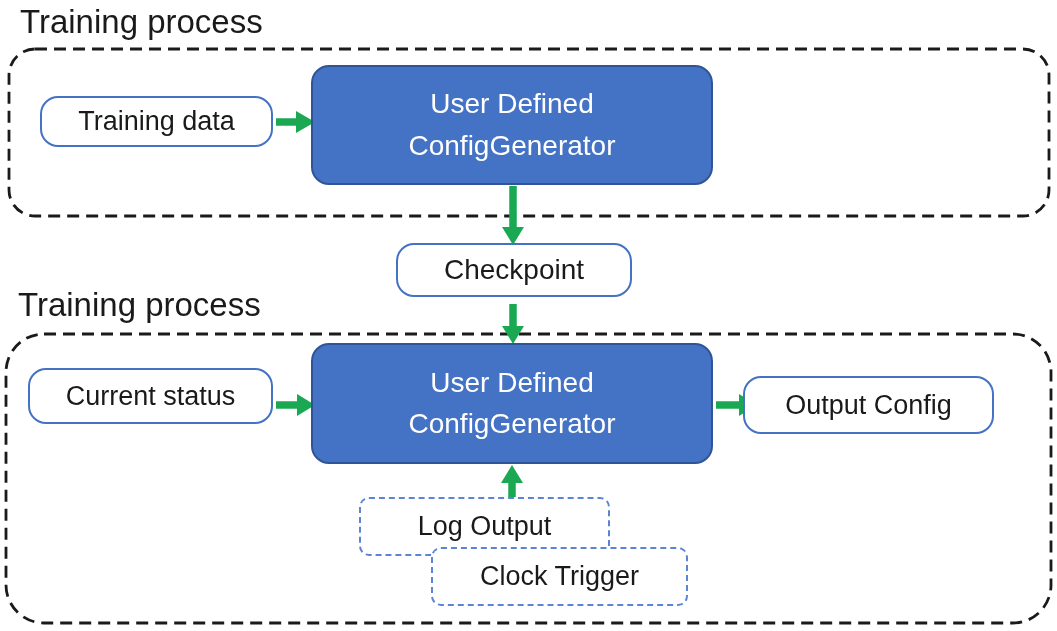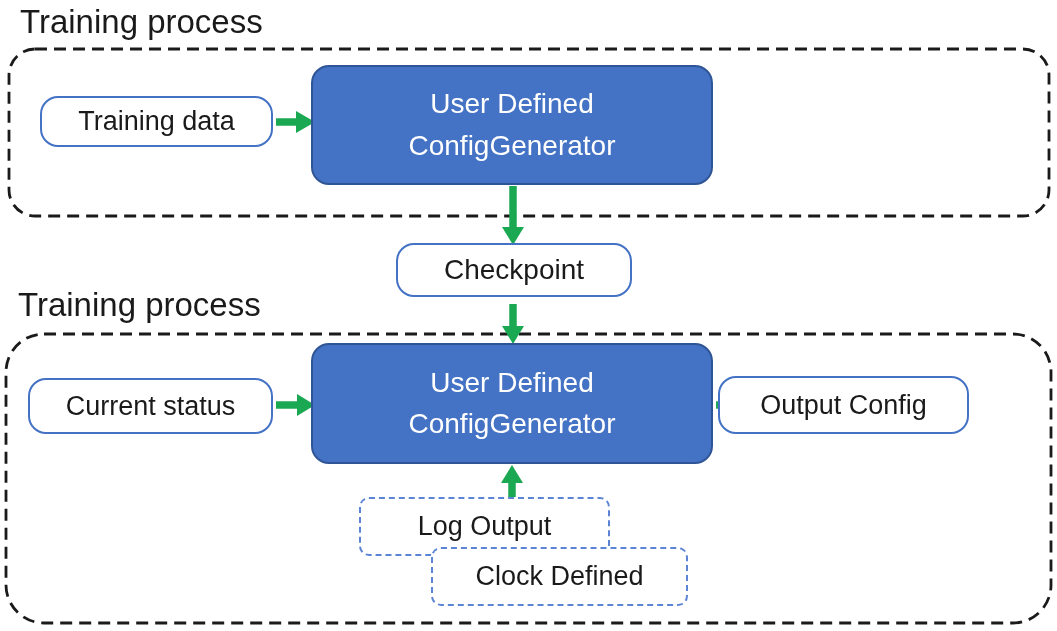--- a/index.html
+++ b/index.html
@@ -85,23 +85,23 @@
     line-height: 1.15;
   }
   .node-trigger {
     border: 2.5px dashed var(--trigger-border, #5B84D4);
     border-radius: 10px;
   }
 
   .box-training-data  { left: 40px;  top: 96px;  width: 233px; height: 51px; }
   .box-gen-training   { left: 311px; top: 65px;  width: 402px; height: 120px; }
   .box-checkpoint     { left: 396px; top: 243px; width: 236px; height: 54px; font-size: 28px; }
-  .box-current-status { left: 28px;  top: 378px; width: 245px; height: 56px; }
+  .box-current-status { left: 28px;  top: 368px; width: 245px; height: 56px; }
   .box-gen-inference  { left: 311px; top: 343px; width: 402px; height: 121px; }
-  .box-output-config  { left: 718px; top: 376px; width: 251px; height: 58px; }
+  .box-output-config  { left: 743px; top: 376px; width: 251px; height: 58px; }
   .box-log-trigger    { left: 359px; top: 497px; width: 251px; height: 59px; z-index: 3; }
   .box-clock-trigger  { left: 431px; top: 547px; width: 257px; height: 59px; z-index: 4; }
 </style>
 </head>
 <body>
 
 <div class="canvas">
 
   <svg class="overlay" viewBox="0 0 1057 631" xmlns="http://www.w3.org/2000/svg">
 
@@ -161,16 +161,16 @@
 
   <div class="node box-output-config">
     <span>Output Config</span>
   </div>
 
   <div class="node node-trigger box-log-trigger">
     <span>Log Output</span>
   </div>
 
   <div class="node node-trigger box-clock-trigger">
-    <span>Clock Defined</span>
+    <span>Clock Trigger</span>
   </div>
 
 </div>
 
 </body></html>

